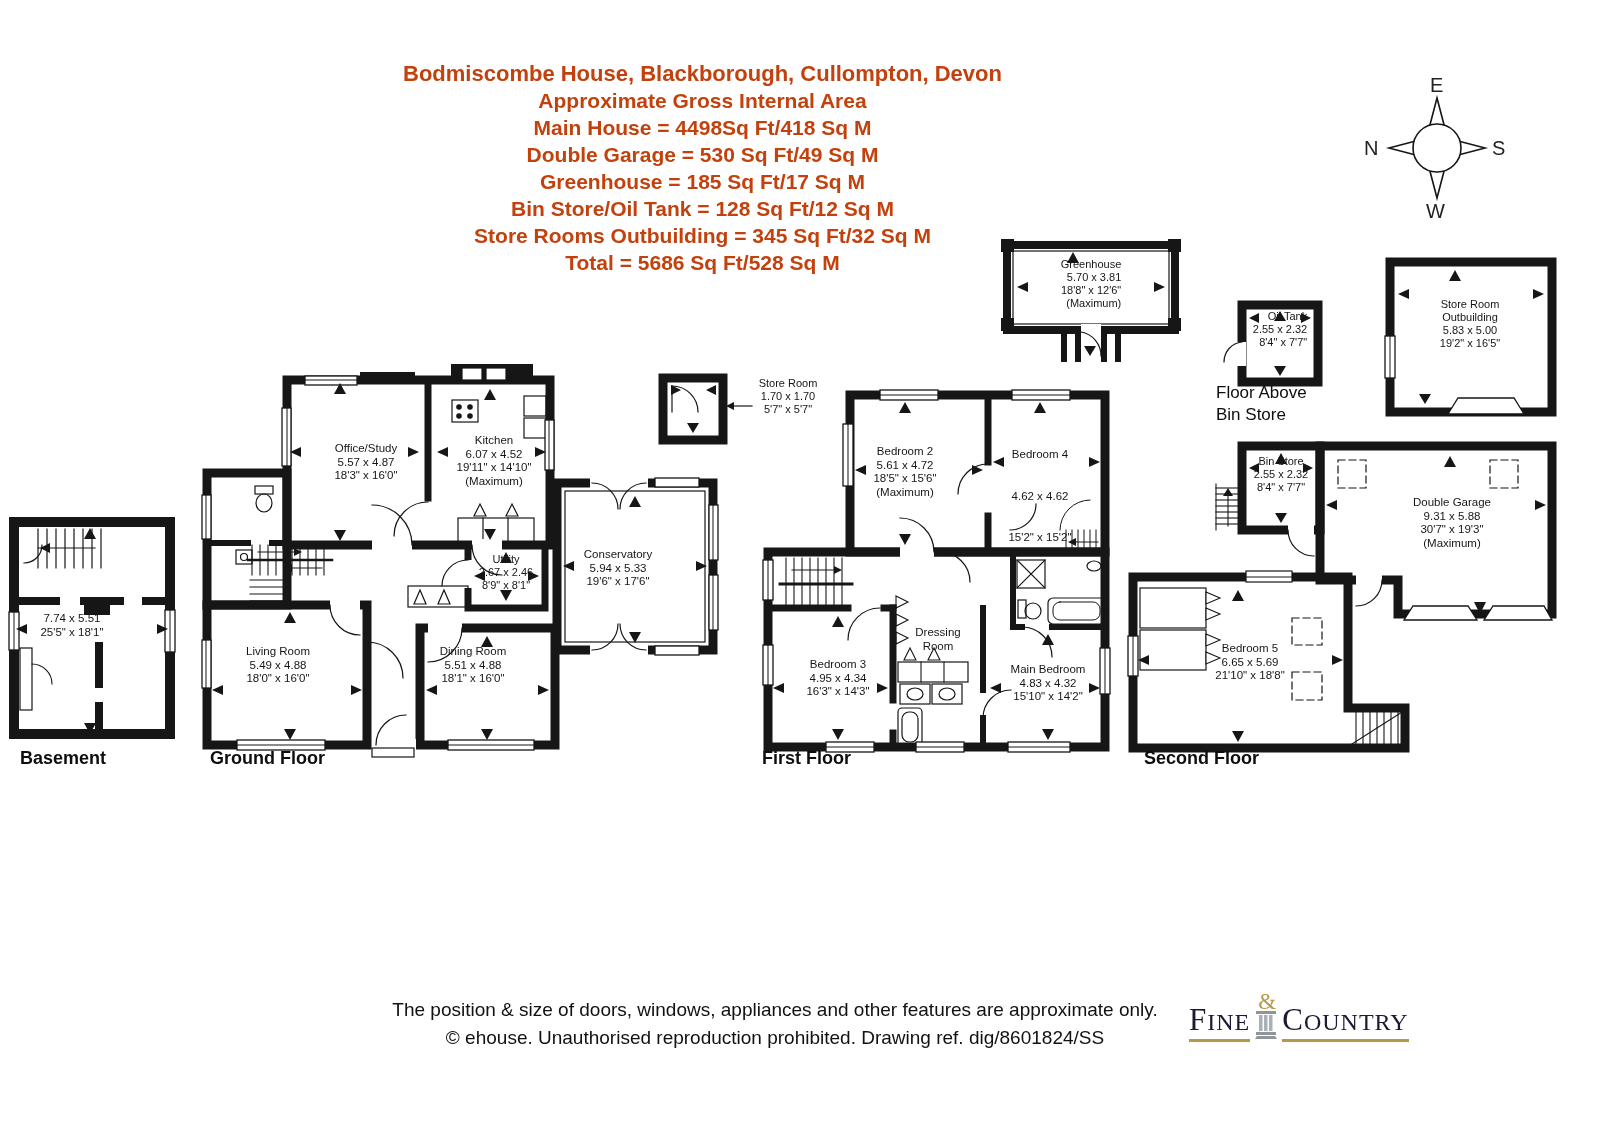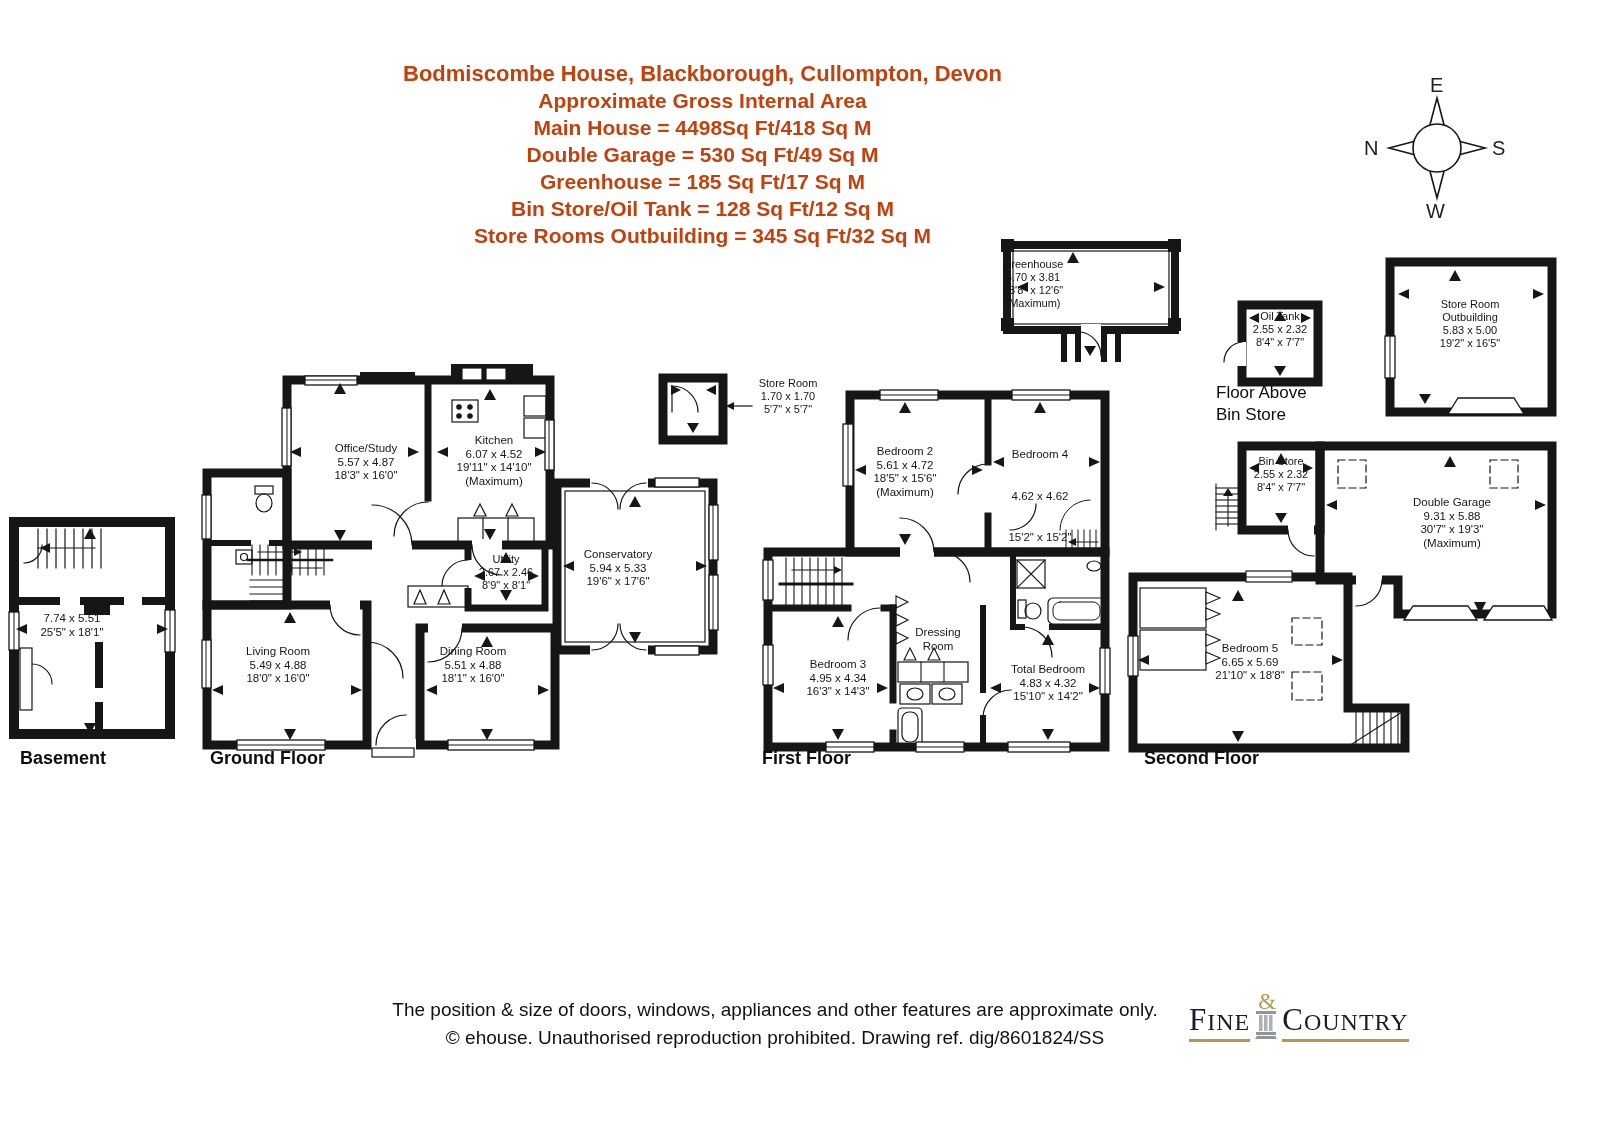--- a/index.html
+++ b/index.html
@@ -493,20 +493,21 @@
   </svg>
 
   <div class="title-block">
     <div class="t1">Bodmiscombe House, Blackborough, Cullompton, Devon</div>
     <div>Approximate Gross Internal Area</div>
     <div>Main House = 4498Sq Ft/418 Sq M</div>
     <div>Double Garage = 530 Sq Ft/49 Sq M</div>
     <div>Greenhouse = 185 Sq Ft/17 Sq M</div>
     <div>Bin Store/Oil Tank = 128 Sq Ft/12 Sq M</div>
     <div>Store Rooms Outbuilding = 345 Sq Ft/32 Sq M</div>
+    <div>Total = 5686 Sq Ft/528 Sq M</div>
   </div>
 
   <span class="compass-letter" style="left:1430px;top:74px;">E</span>
   <span class="compass-letter" style="left:1492px;top:137px;">S</span>
   <span class="compass-letter" style="left:1426px;top:200px;">W</span>
   <span class="compass-letter" style="left:1364px;top:137px;">N</span>
 
   <div>
 
     <div class="rlabel" style="left:72px;top:612px;">
@@ -565,38 +566,38 @@
     </div>
     <div class="rlabel" style="left:838px;top:658px;">
       <span>Bedroom 3</span>
       <span>4.95 x 4.34</span>
       <span>16'3" x 14'3"</span>
     </div>
     <div class="rlabel" style="left:938px;top:626px;width:70px;">
       <span>Dressing Room</span>
     </div>
     <div class="rlabel" style="left:1048px;top:663px;">
-      <span>Total Bedroom</span>
+      <span>Main Bedroom</span>
       <span>4.83 x 4.32</span>
       <span>15'10" x 14'2"</span>
     </div>
 
     <div class="rlabel" style="left:1250px;top:642px;">
       <span>Bedroom 5</span>
       <span>6.65 x 5.69</span>
       <span>21'10" x 18'8"</span>
     </div>
 
-    <div class="rlabel small" style="left:1033px;top:258px;">
+    <div class="rlabel small" style="left:1091px;top:258px;align-items:flex-end;">
       <span>Greenhouse</span>
       <span>5.70 x 3.81</span>
       <span>18'8" x 12'6"</span>
       <span>(Maximum)</span>
     </div>
-    <div class="rlabel small" style="left:1280px;top:310px;">
+    <div class="rlabel small" style="left:1280px;top:310px;align-items:flex-end;">
       <span>Oil Tank</span>
       <span>2.55 x 2.32</span>
       <span>8'4" x 7'7"</span>
     </div>
     <div class="rlabel small" style="left:1470px;top:298px;">
       <span>Store Room
 Outbuilding</span>
       <span>5.83 x 5.00</span>
       <span>19'2" x 16'5"</span>
     </div>

